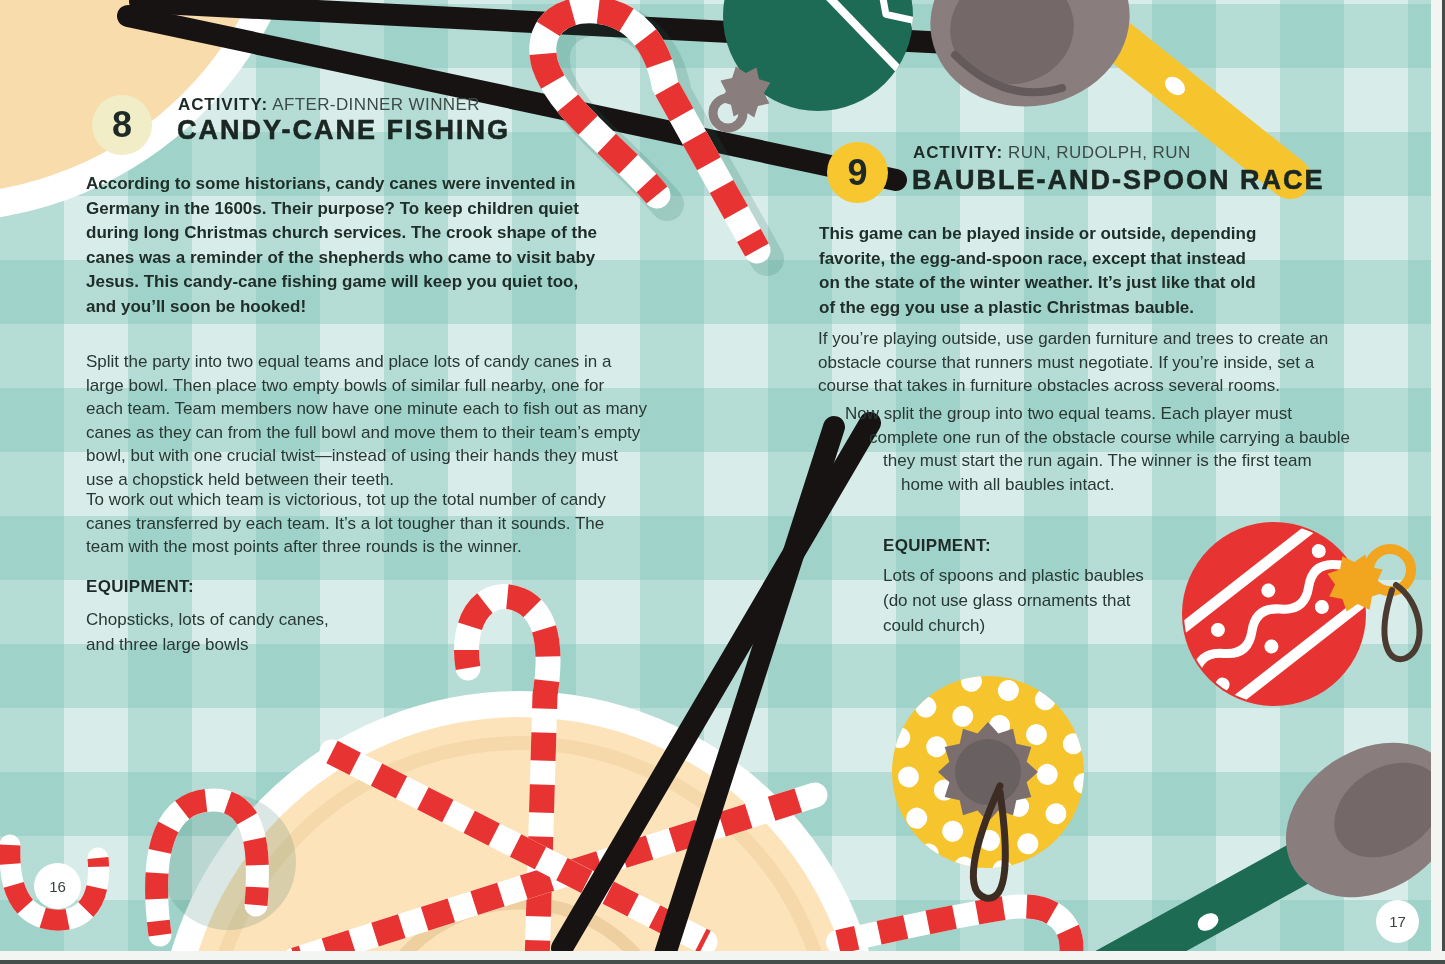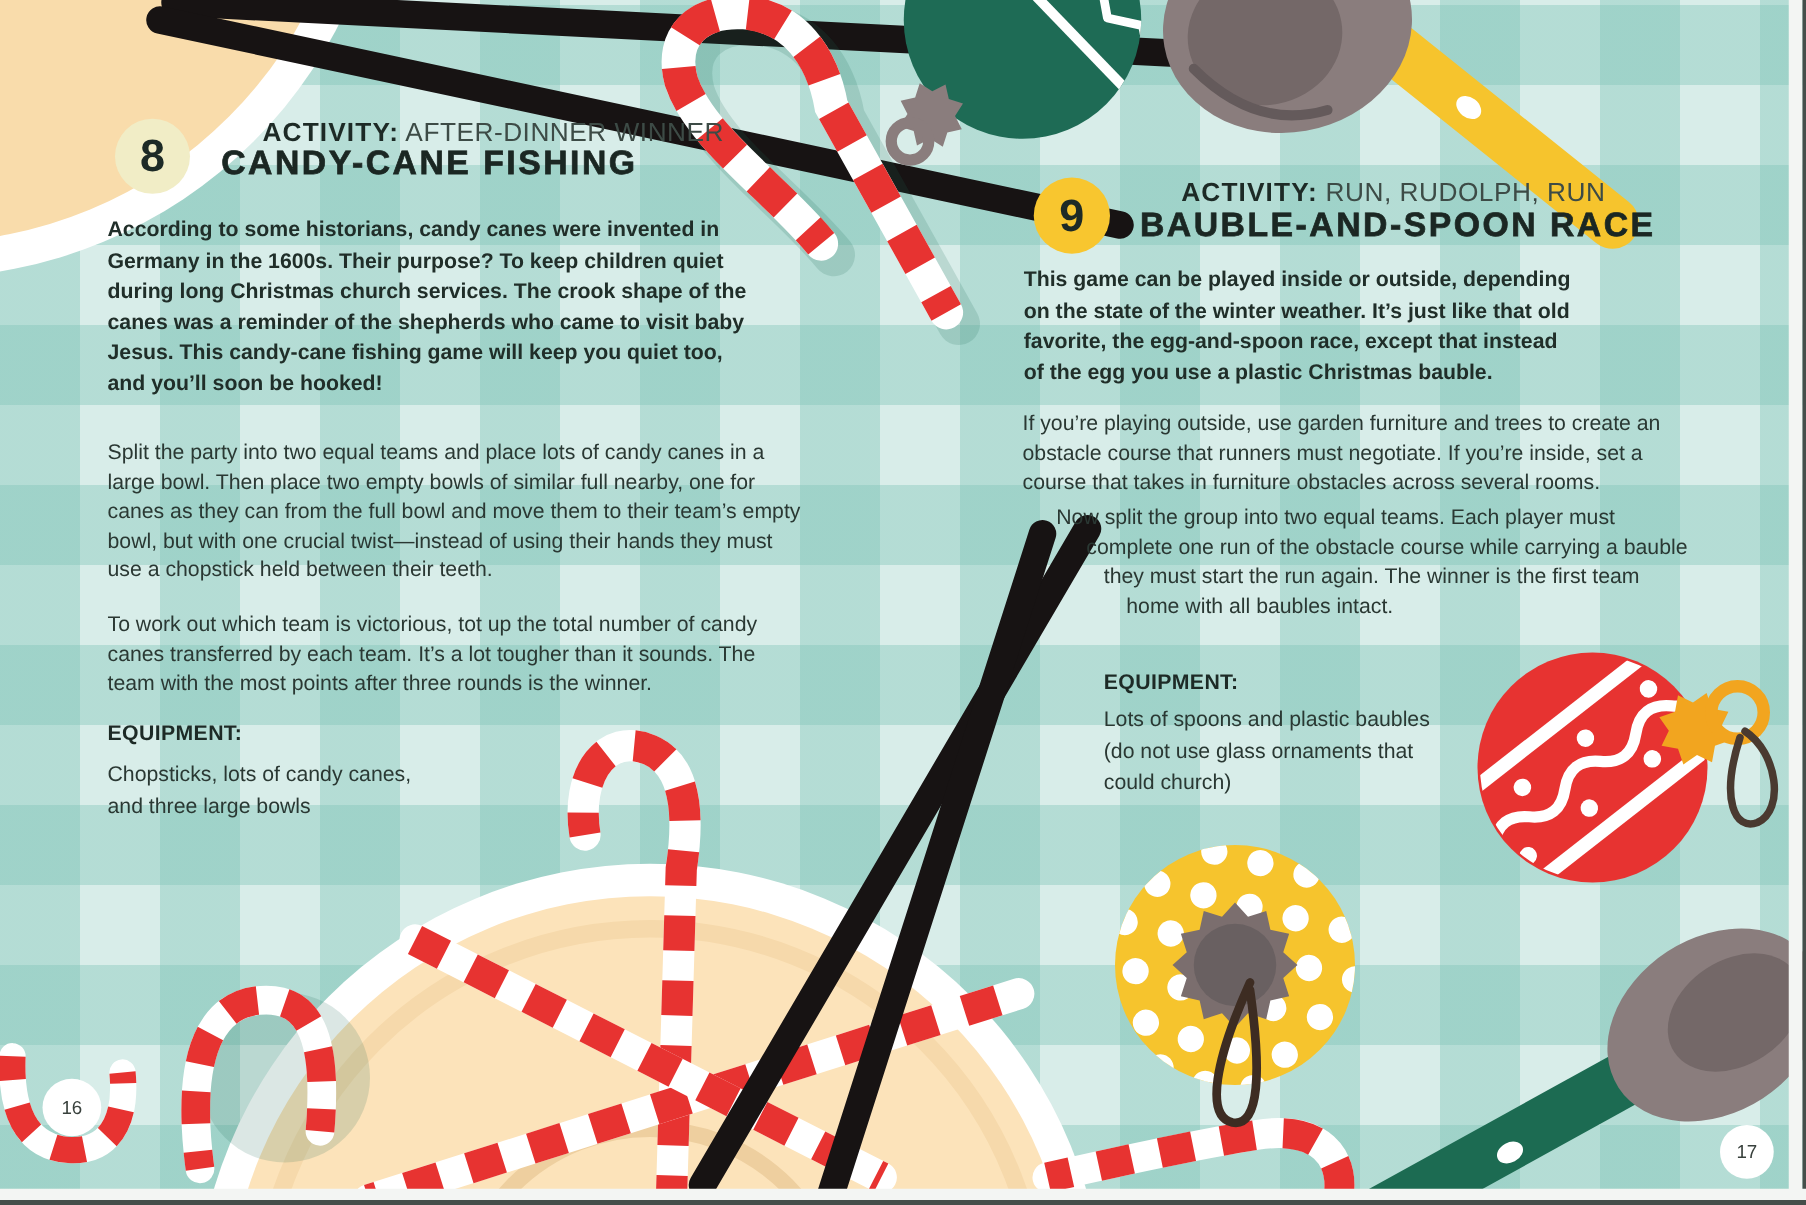--- a/index.html
+++ b/index.html
@@ -11,21 +11,21 @@
       repeating-linear-gradient(90deg, rgba(127,196,183,.40) 0 64px, transparent 64px 128px),
       repeating-linear-gradient(0deg, rgba(127,196,183,.40) 0 64px, transparent 64px 128px);
   }
   .illus{position:absolute;left:0;top:0;width:1445px;height:964px;display:block;}
   .badge{
     position:absolute;border-radius:50%;display:flex;align-items:center;justify-content:center;
     font-weight:800;font-size:36px;color:#1d2a26;
   }
   .badge.cream{width:60px;height:60px;left:92px;top:95px;background:var(--badge-cream,#f1edc6);}
   .badge.yellow{width:61px;height:61px;left:827px;top:142px;background:var(--badge-yellow,#f8c62f);}
-  .kicker{position:absolute;font-size:21px;letter-spacing:.4px;color:#3d4b46;white-space:nowrap;margin-left:32px;}
+  .kicker{position:absolute;font-size:17px;letter-spacing:.4px;color:#3d4b46;white-space:nowrap;}
   .kicker b{font-weight:800;color:#1d2a26;letter-spacing:.9px;}
   .kicker.k-left{left:178px;top:95px;}
   .kicker.k-right{left:913px;top:143px;}
   .title{
     position:absolute;font-weight:800;font-size:27px;line-height:34px;letter-spacing:2px;
     color:#1b2723;text-transform:uppercase;white-space:nowrap;
     -webkit-text-stroke:.6px #1b2723;
   }
   .title.t-left{left:177px;top:113px;}
   .title.t-right{left:912px;top:163px;}
@@ -223,20 +223,21 @@
         <div class="ln">Germany in the 1600s. Their purpose? To keep children quiet</div>
         <div class="ln">during long Christmas church services. The crook shape of the</div>
         <div class="ln">canes was a reminder of the shepherds who came to visit baby</div>
         <div class="ln">Jesus. This candy-cane fishing game will keep you quiet too,</div>
         <div class="ln">and you’ll soon be hooked!</div>
       </div>
 
       <div class="para reg" style="left:86px;top:350px;">
         <div class="ln">Split the party into two equal teams and place lots of candy canes in a</div>
         <div class="ln">large bowl. Then place two empty bowls of similar full nearby, one for</div>
+        <div class="ln">each team. Team members now have one minute each to fish out as many</div>
         <div class="ln">canes as they can from the full bowl and move them to their team’s empty</div>
         <div class="ln">bowl, but with one crucial twist—instead of using their hands they must</div>
         <div class="ln">use a chopstick held between their teeth.</div>
       </div>
 
       <div class="para reg" style="left:86px;top:488px;">
         <div class="ln">To work out which team is victorious, tot up the total number of candy</div>
         <div class="ln">canes transferred by each team. It’s a lot tougher than it sounds. The</div>
         <div class="ln">team with the most points after three rounds is the winner.</div>
       </div>
@@ -248,24 +249,24 @@
       </div>
 
       <div class="pagenum p16">16</div>
     </div>
 
     <div>
       <div class="badge yellow">9</div>
       <div class="kicker k-right"><b>ACTIVITY:</b><span> RUN, RUDOLPH, RUN</span></div>
       <div class="title t-right">Bauble-and-Spoon Race</div>
 
-      <div class="para bold" style="left:819px;top:212px;">
+      <div class="para bold" style="left:819px;top:222px;">
         <div class="ln">This game can be played inside or outside, depending</div>
+        <div class="ln">favorite, the egg-and-spoon race, except that instead</div>
         <div class="ln">on the state of the winter weather. It’s just like that old</div>
-        <div class="ln">favorite, the egg-and-spoon race, except that instead</div>
         <div class="ln">of the egg you use a plastic Christmas bauble.</div>
       </div>
 
       <div class="para reg" style="left:818px;top:327px;">
         <div class="ln">If you’re playing outside, use garden furniture and trees to create an</div>
         <div class="ln">obstacle course that runners must negotiate. If you’re inside, set a</div>
         <div class="ln">course that takes in furniture obstacles across several rooms.</div>
       </div>
 
       <div class="para reg wrapped" style="left:845px;top:402px;">

